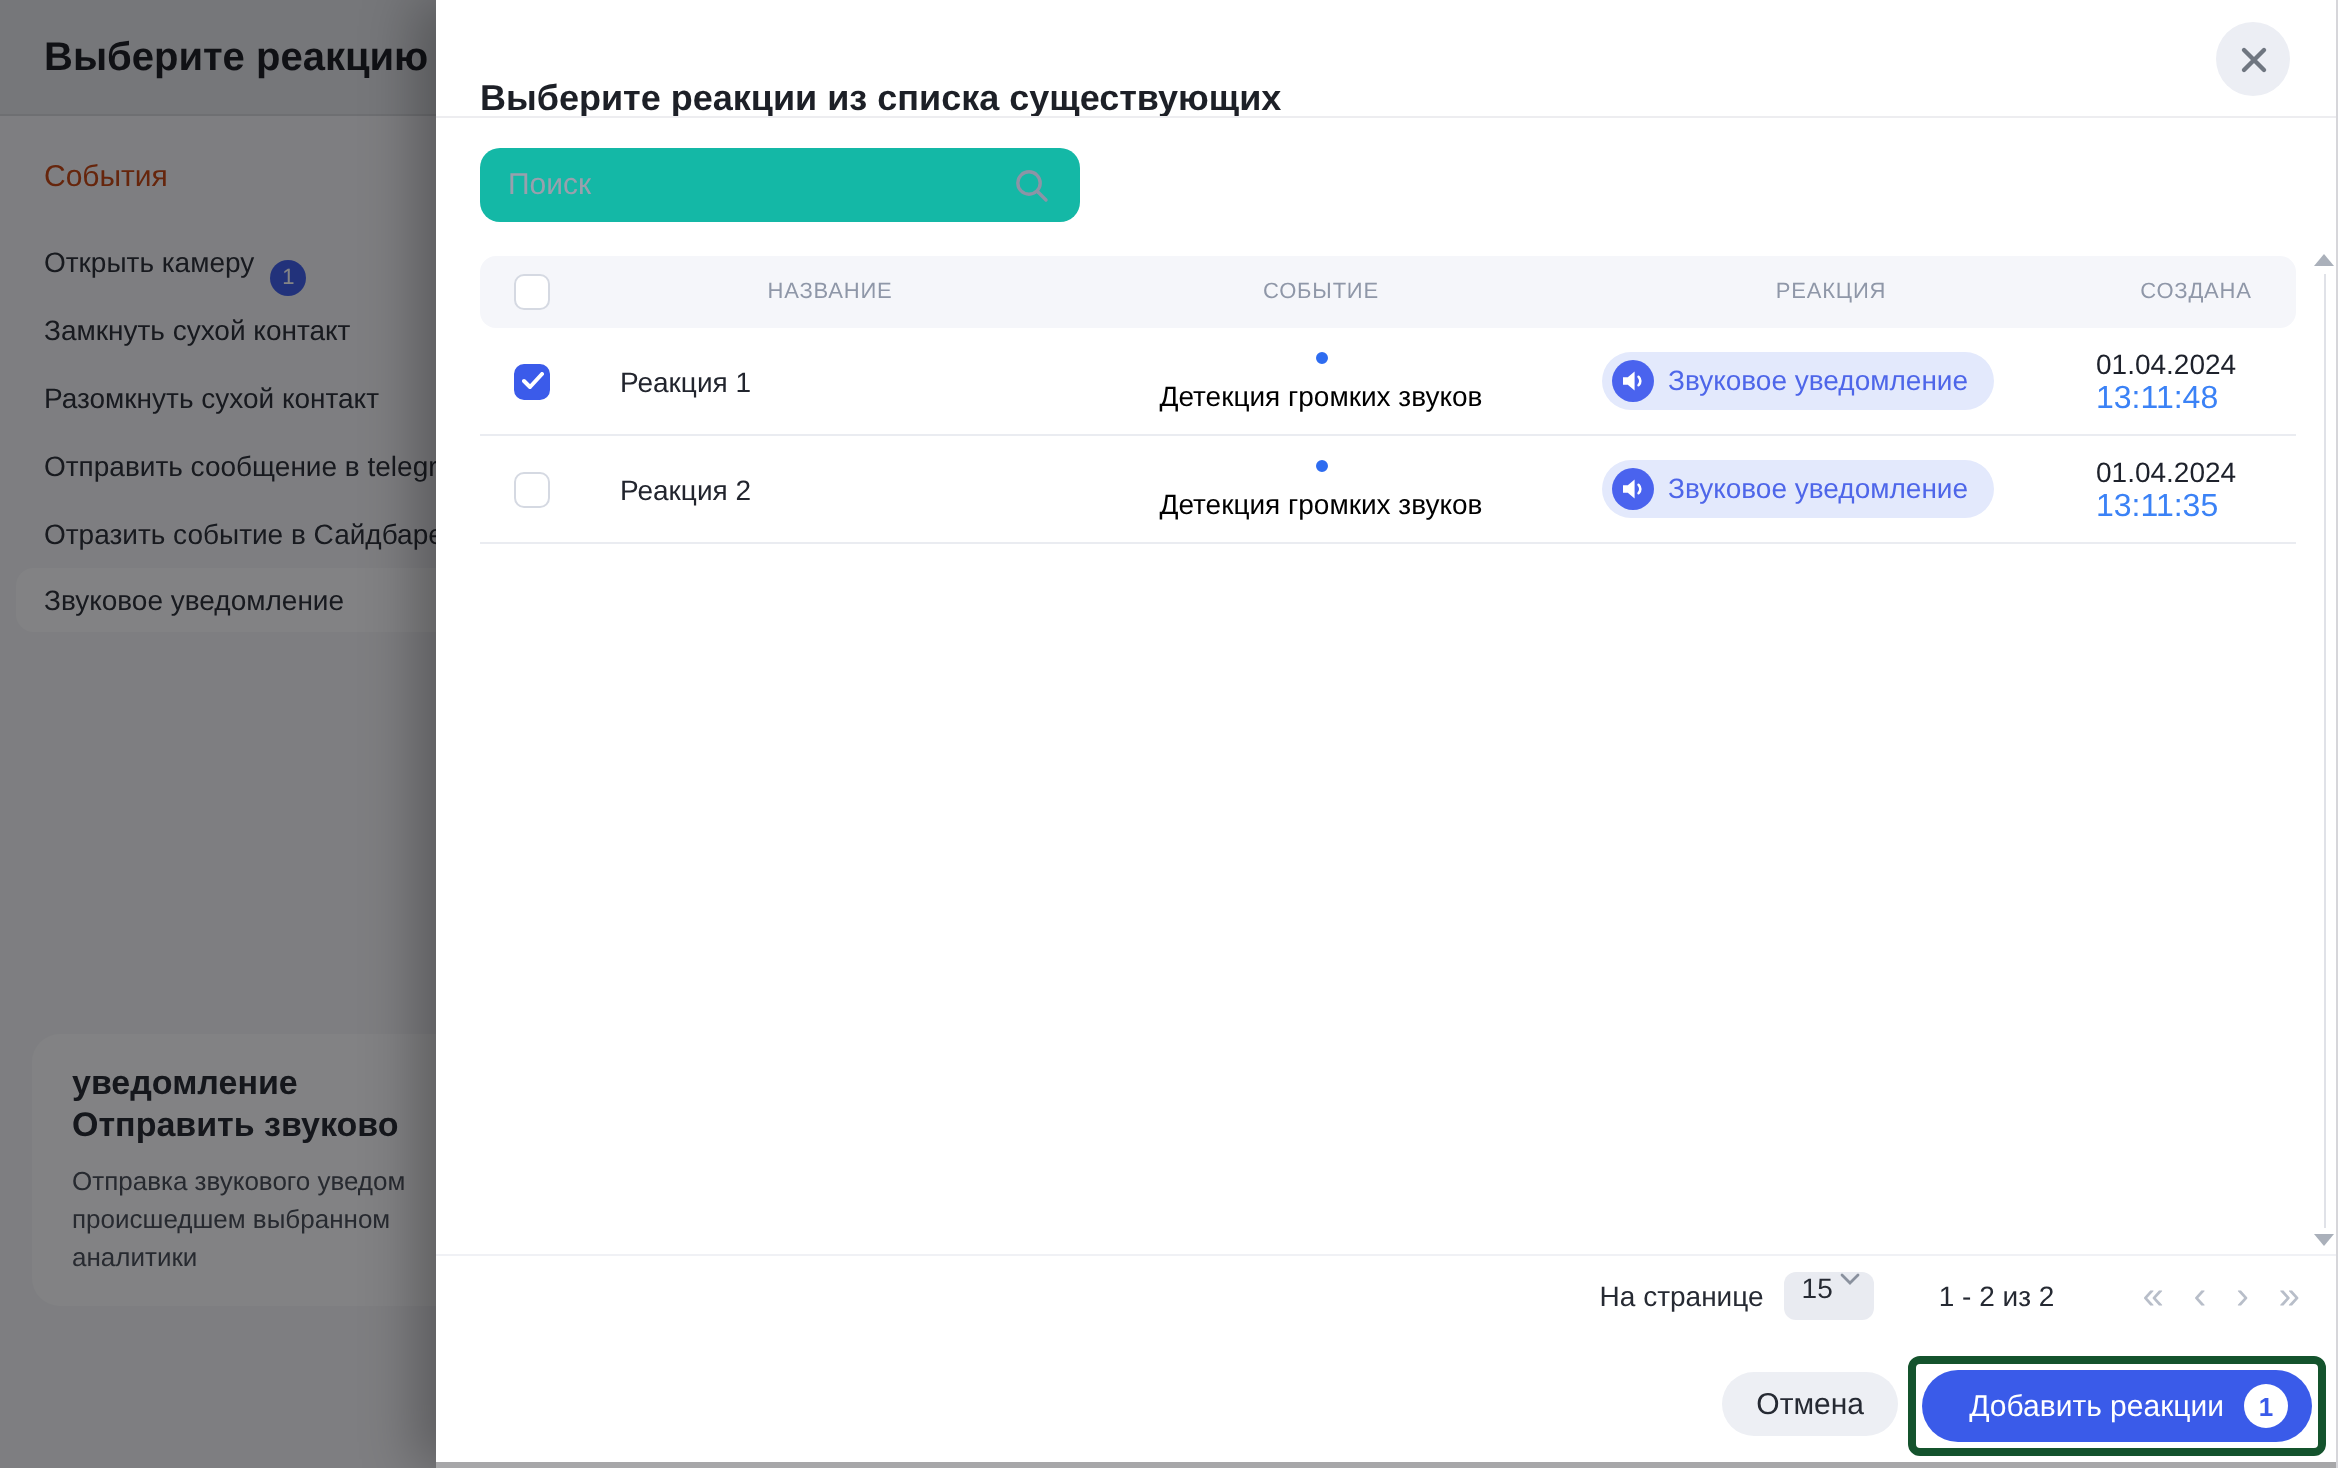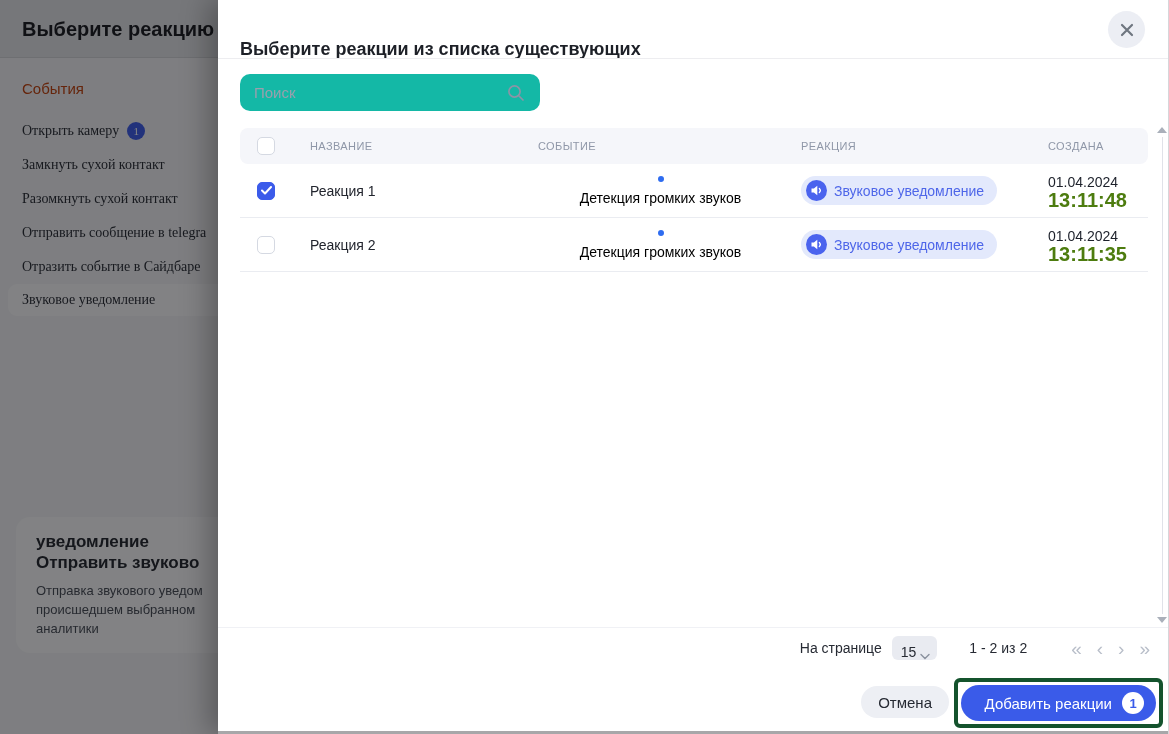--- a/index.html
+++ b/index.html
@@ -6,65 +6,65 @@
   html,body { width:1169px; height:734px; }
   body { font-family:"Liberation Sans", sans-serif; background:#fff; }
   .stage { position:relative; width:1169px; height:734px; overflow:hidden; background:#f2f3f6; }
 
   
   .bg-page { position:absolute; inset:0; background:#f2f3f6; }
   .bg-header { position:absolute; left:0; top:0; width:100%; height:58px; background:#e3e4e8; border-bottom:1px solid #d3d4d9; }
   .bg-title { position:absolute; left:22px; top:0; line-height:58px; font-size:20px; font-weight:700; color:#17191f; white-space:nowrap; }
   .bg-section { position:absolute; left:22px; top:80px; font-size:15px; color:#c2410c; }
   .bg-items { position:absolute; left:0; top:114px; width:240px; }
-  .bg-item { position:relative; height:34px; line-height:34px; padding-left:22px; font-size:14px; color:#262a33; white-space:nowrap; display:flex; align-items:center; gap:8px;font-family:Liberation Serif, serif; }
+  .bg-item { position:relative; height:34px; line-height:34px; padding-left:22px; font-size:14px; color:#262a33; white-space:nowrap; display:flex; align-items:flex-end; gap:8px; }
   .bg-item.selected { background:#fbfbfd; border-radius:9px; margin:0 0 0 8px; padding-left:14px; height:32px; line-height:32px; }
   .bg-badge { display:inline-flex; width:18px; height:18px; border-radius:50%; background:#3b5bea; color:#fff; font-size:11px; align-items:center; justify-content:center; }
   .bg-card { position:absolute; left:16px; top:517px; width:235px; height:136px; background:#fafbfc; border-radius:14px; padding:14px 0 0 20px; overflow:hidden; }
   .bg-card-title { font-size:17px; font-weight:700; color:#21242c; line-height:21px; white-space:nowrap; }
   .bg-card-desc { margin-top:8px; font-size:13px; color:#454a55; line-height:19px; white-space:nowrap; }
   .overlay { position:absolute; inset:0; background:rgba(10,10,12,0.5); }
 
   
   .modal { position:absolute; left:218px; top:0; width:951px; height:734px; background:#fff; box-shadow:-10px 0 26px rgba(0,0,0,0.28); border-right:1px solid #d6d6da; }
   .m-title { position:absolute; left:22px; top:0; line-height:58px; font-size:18px; font-weight:700; color:#1d2027;margin-top:20px; }
   .m-close { position:absolute; right:23px; top:11px; width:37px; height:37px; border-radius:50%; background:#eceef4; display:flex; align-items:center; justify-content:center; cursor:pointer; }
   .m-head-divider { position:absolute; left:0; top:58px; width:100%; height:1px; background:#ededf0; }
 
   .m-search { position:absolute; left:22px; top:74px; width:300px; height:37px; background:#14b8a6; border-radius:10px; display:flex; align-items:center; padding:0 14px; }
   .m-search input { flex:1; border:none; outline:none; background:transparent; font-family:"Liberation Sans",sans-serif; font-size:15px; color:#3a3f4a; }
   .m-search input::placeholder { color:#99a0ad; }
 
   .tbl { position:absolute; left:22px; top:128px; width:908px; }
   .tgrid { display:grid; grid-template-columns:52px 228px 263px 247px auto; align-items:center; }
-  .t-head { height:36px; background:#f5f6fa; border-radius:8px; color:#8f97a8; font-size:11px; letter-spacing:0.4px; }
+  .t-head { height:36px; background:#f5f6fa; border-radius:8px; color:#8f97a8; font-size:11px; letter-spacing:0.4px;text-align:center; }
   .t-head > div { padding-left:18px; }
   .t-row { height:54px; border-bottom:1px solid #eaecf1; background:#fff; }
   .t-row > div { padding-left:18px; }
   .cb-cell { display:flex; justify-content:center; padding-left:0 !important; }
   .checkbox { width:18px; height:18px; border-radius:5px; border:1.5px solid #d5d9e2; background:#fff; display:flex; align-items:center; justify-content:center; cursor:pointer; }
   .checkbox.checked { background:#3b5bea; border-color:#3b5bea; }
   .cell-name { font-size:14px; color:#22252e; }
   .cell-event { display:flex; align-items:center; gap:8px; font-size:14px; color:#000000;flex-direction:column; }
   .ring { width:5px; height:5px; border:3px solid #2e6cf0; border-radius:50%; background:#fff; flex:0 0 auto; }
   .badge-pill { display:inline-flex; align-items:center; gap:7px; height:29px; border-radius:15px; background:#e3e9fc; padding:0 13px 0 5px; cursor:default; }
   .badge-pill .spk { width:21px; height:21px; flex:0 0 auto; }
   .badge-pill span { font-size:14px; color:#4e66e9; white-space:nowrap; }
   .cell-created .d1 { font-size:14px; color:#1d212b; line-height:18px; }
-  .cell-created .d2 { font-size:20px; color:#4d7c0f; line-height:18px;font-weight:bold; }
+  .cell-created .d2 { font-size:16px; color:#3b82f6; line-height:18px; }
 
   
   .sb-track { position:absolute; left:944px; top:137px; width:1px; height:477px; background:#e0e2e8; }
   .sb-up { position:absolute; left:939px; top:127px; width:0; height:0; border-left:5px solid transparent; border-right:5px solid transparent; border-bottom:6px solid #aab0ba; }
   .sb-down { position:absolute; left:939px; top:617px; width:0; height:0; border-left:5px solid transparent; border-right:5px solid transparent; border-top:6px solid #aab0ba; }
 
   .m-foot-divider { position:absolute; left:0; top:627px; width:100%; height:1px; background:#f0f1f5; }
   .pagination { position:absolute; right:18px; top:628px; height:40px; display:flex; align-items:center; }
   .pg-label { font-size:14px; color:#262a33; }
-  .pg-select { margin-left:10px; height:24px; background:#e9ebf1; border-radius:6px; display:flex; align-items:flex-end; gap:4px; padding:0 7px 0 9px; font-size:14px; color:#262a33; cursor:pointer; }
+  .pg-select { margin-left:10px; height:24px; background:#e9ebf1; border-radius:6px; display:flex; align-items:flex-start; gap:4px; padding:0 7px 0 9px; font-size:14px; color:#262a33; cursor:pointer; }
   .pg-range { margin-left:32px; font-size:14px; color:#262a33; }
   .pg-arrows { margin-left:44px; display:flex; align-items:center; gap:15px; }
   .pg-arrow { font-size:19px; color:#b8bec9; cursor:pointer; line-height:1; }
 
   .btn-cancel { position:absolute; right:219px; top:686px; height:32px; padding:0 17px; background:#edeff4; border:none; border-radius:16px; font-family:"Liberation Sans",sans-serif; font-size:15px; color:#262a33; cursor:pointer; }
   .red-box { position:absolute; right:5px; top:678px; border:4px solid #14532d; border-radius:6px; padding:3px; }
   .btn-submit { height:36px; padding:0 12px 0 24px; background:#3a5be9; border:none; border-radius:18px; display:flex; align-items:center; gap:10px; font-family:"Liberation Sans",sans-serif; font-size:15px; color:#fff; cursor:pointer; }
   .btn-submit .count { width:22px; height:22px; border-radius:50%; background:#fff; color:#3a5be9; font-size:13px; font-weight:700; display:flex; align-items:center; justify-content:center; }
   .m-bottom-line { position:absolute; left:0; bottom:0; width:100%; height:3px; background:#a7a7a9; }
 </style>

